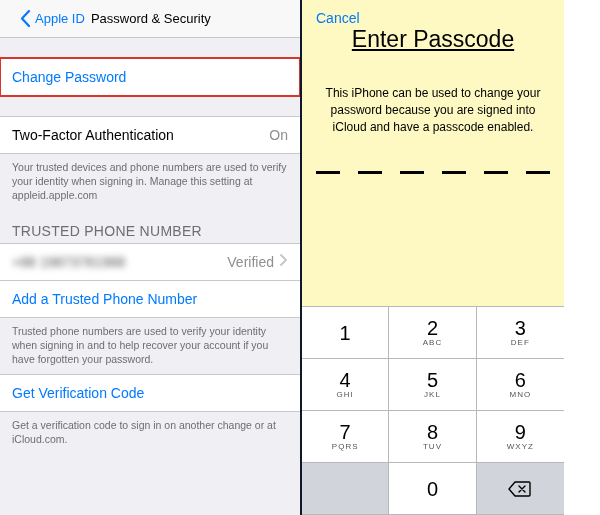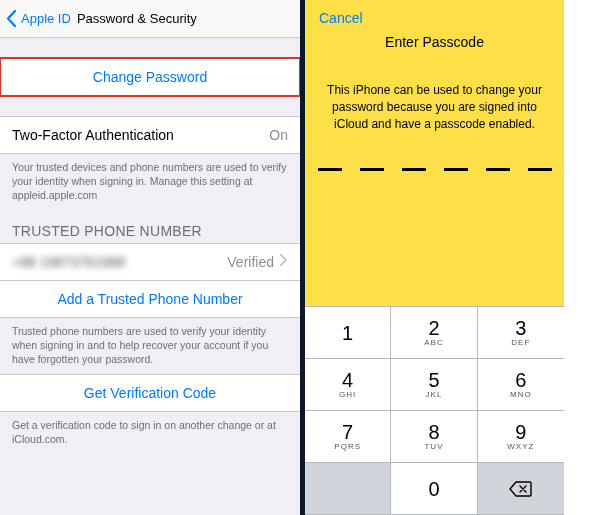--- a/index.html
+++ b/index.html
@@ -7,63 +7,63 @@
     font-family: -apple-system, "Helvetica Neue", Helvetica, Arial, sans-serif;
     background: #fff;
     width: 600px;
     height: 515px;
     display: flex;
     font-size: 14px;
     color: #000;
   }
   .pane { height: 515px; }
   .left-pane { width: 300px; background: #efeff4; display:flex; flex-direction:column; }
-  .right-pane { width: 264px; background: #fde047; border-left: 5px solid #0f172a; display:flex; flex-direction:column; }
+  .right-pane { width: 264px; background: #fef9c3; border-left: 2px solid #0f172a; display:flex; flex-direction:column; }
 
   
   .nav-bar {
     display:flex; align-items:center; height:38px;
     background:#f8f8f8; border-bottom:1px solid #c8c7cc;
-    padding: 0 6px;
+    padding: 0 20px;
   }
   .back { display:flex; align-items:center; color:#007aff; font-size:13px; cursor:pointer; }
   .back svg { width:11px; height:17px; margin-right:4px; }
   .nav-title { font-weight:400; font-size:13px; margin-left:6px; color:#000; }
 
   
   .cell {
     background:#fff;
     border-top:1px solid #c8c7cc;
     border-bottom:1px solid #c8c7cc;
     padding: 10px 12px;
     font-size:14px;
     display:flex; align-items:center; justify-content:space-between;
   }
-  .cell.link { color:#007aff; cursor:pointer;justify-content:center; }
+  .cell.link { color:#007aff; cursor:pointer; }
   .cell .value { color:#8e8e93; }
   .chev { width:8px; height:12px; margin-left:6px; }
   .group-desc {
     font-size:10.5px; color:#6d6d72;
     padding: 6px 12px 8px 12px;
     line-height:1.35;
   }
   .group-header {
     font-size:14px; color:#6d6d72;
     padding: 12px 18px 4px 12px;
     text-transform: uppercase;
     letter-spacing:0.02em;
   }
   .spacer { height: 20px; }
   .highlight { outline: 2px solid #d9362b; outline-offset: -1px; }
   .blurred { filter: blur(3px); color:#555; display:inline-block;}
 
   
   .cancel-bar { padding: 10px 14px 0 14px; }
   .cancel { color:#007aff; font-size:14px; cursor:pointer; }
-  .rp-title { text-align:center; font-size:14px; font-weight:400; margin-top:8px; }
+  .rp-title { text-align:center; font-size:23px; font-weight:400; margin-top:0;text-decoration:underline; }
   .rp-desc { text-align:center; font-size:12px; color:#000; padding: 32px 22px 0 22px; line-height:1.4; }
   .code-dashes { display:flex; justify-content:center; gap:18px; margin-top: 36px; }
   .dash { width:24px; height:2.5px; background:#000; }
 
   .keypad { margin-top:auto; display:grid; grid-template-columns:repeat(3,1fr); background:#d1d4da; border-top:1px solid #b5b8bd;}
   .key {
     background:#fff; height:52px; display:flex; flex-direction:column; align-items:center; justify-content:center;
     border-right:1px solid #b5b8bd; border-bottom:1px solid #b5b8bd;
     cursor:pointer;
   }

